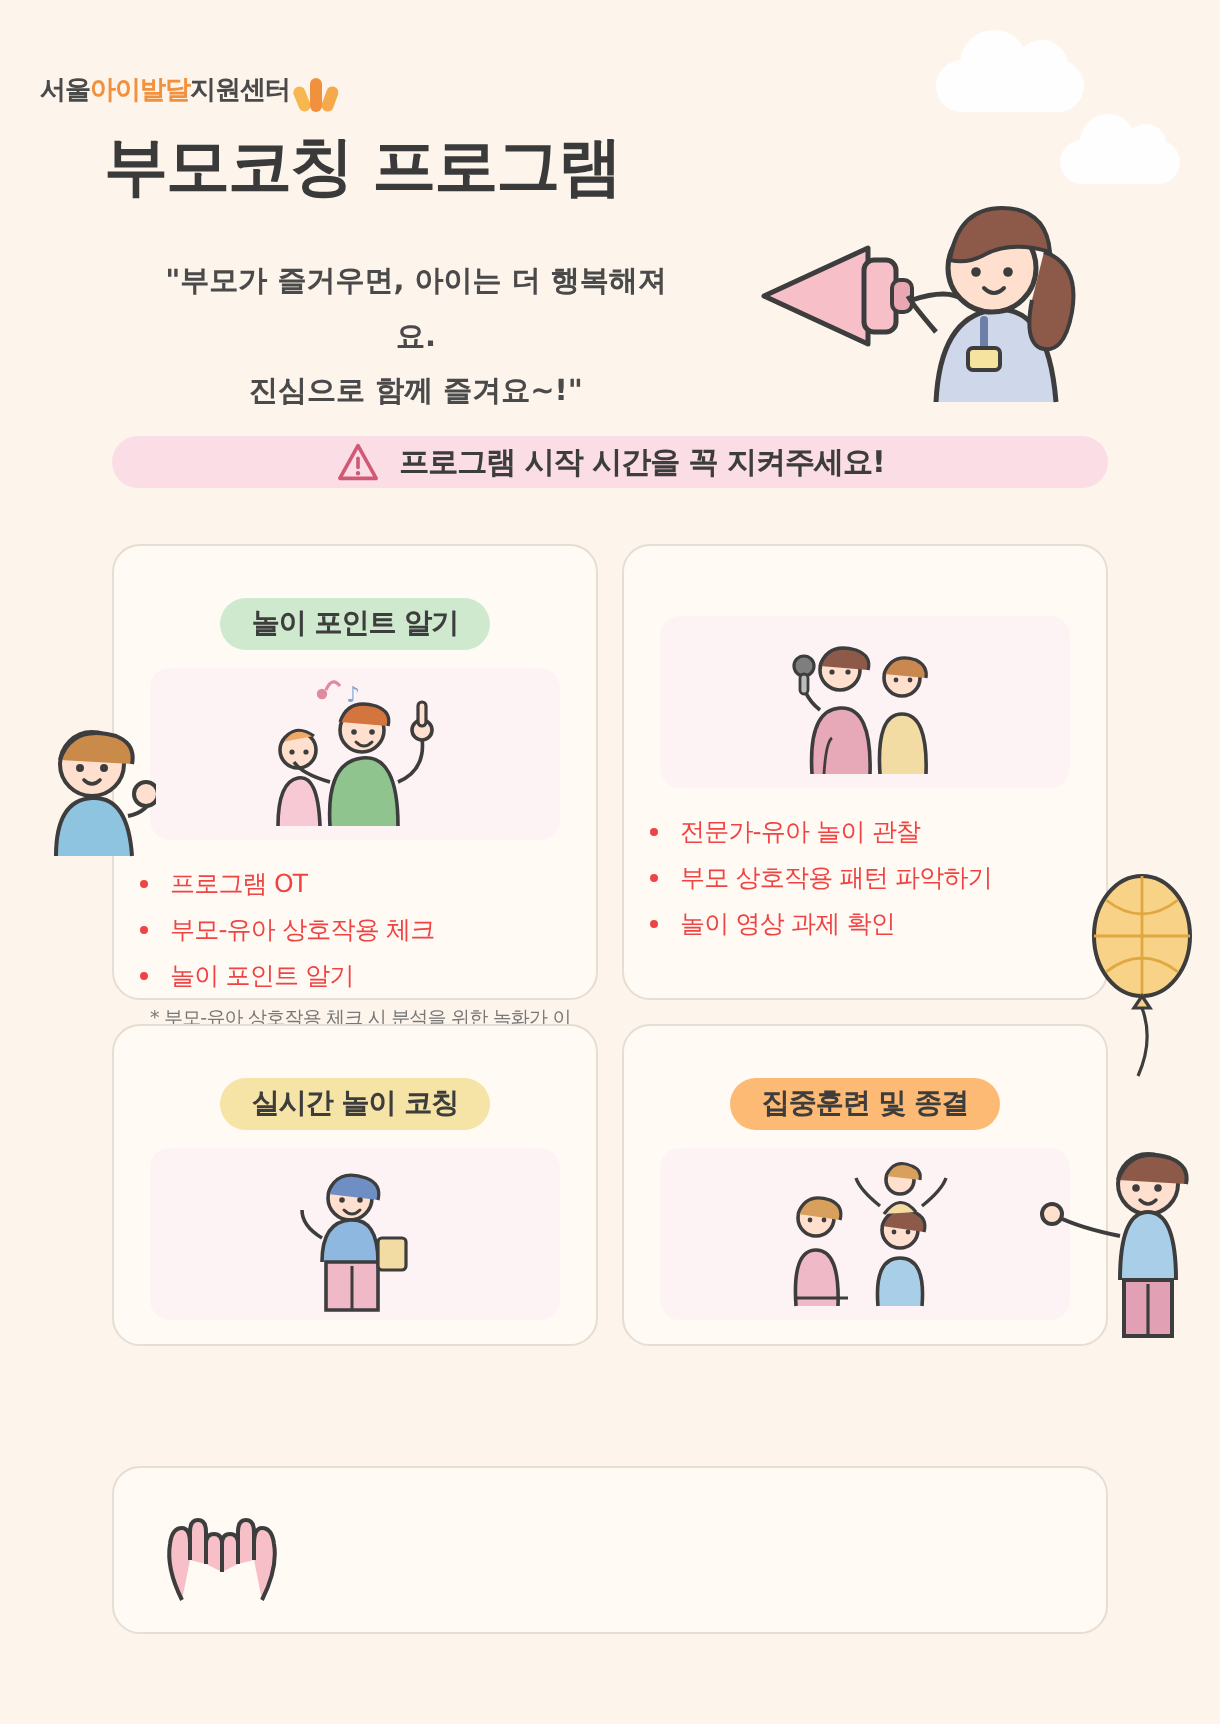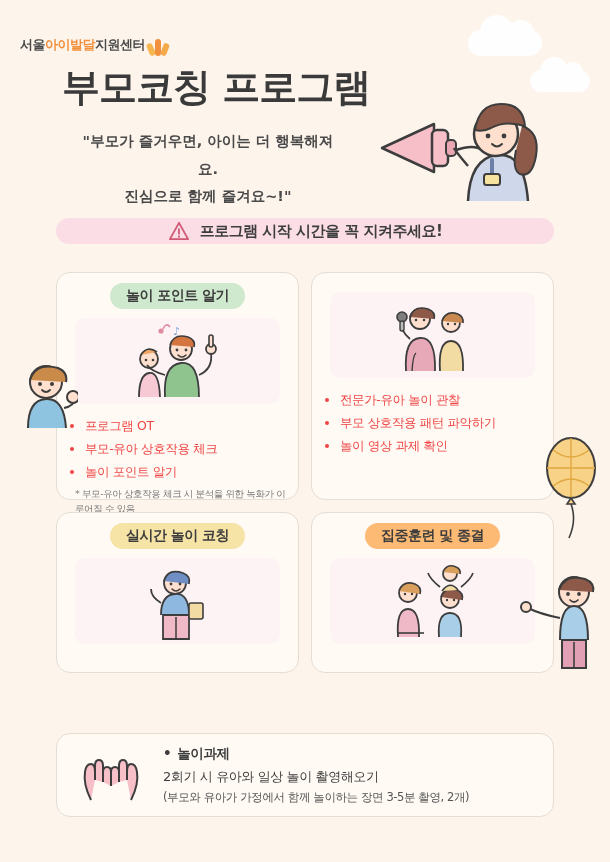--- a/index.html
+++ b/index.html
@@ -28,21 +28,21 @@
   .logo-text .hl{color:#f2913d;}
   .logo-mark{position:relative;width:22px;height:22px;}
   .logo-mark span{position:absolute;width:6px;height:13px;border-radius:3px;background:#f6a94a;bottom:0;}
   .logo-mark span:nth-child(1){left:0;transform:rotate(-22deg);background:#f7b64f;}
   .logo-mark span:nth-child(2){left:7px;height:17px;background:#f2913d;}
   .logo-mark span:nth-child(3){left:14px;transform:rotate(20deg);background:#f6a94a;}
 
   
   .title{
     position:absolute;top:62px;left:52px;
-    font-size:38px;font-weight:bold;color:#3a3a3a;letter-spacing:-1px;margin-left:10px;
+    font-size:32px;font-weight:bold;color:#3a3a3a;letter-spacing:-1px;
   }
   .subtitle{
     position:absolute;top:128px;left:78px;
     font-size:14.5px;color:#4a4a4a;line-height:1.9;font-weight:bold;
     text-align:center;width:260px;
   }
 
   
   .person-mega{position:absolute;top:96px;left:372px;width:190px;height:110px;}
 
@@ -53,21 +53,21 @@
     display:flex;align-items:center;justify-content:center;gap:10px;
   }
   .notice-text{font-size:15px;font-weight:bold;color:#3d3d3d;letter-spacing:-.5px;}
   .warn-icon{width:22px;height:20px;position:relative;}
 
   
   .grid{position:absolute;top:272px;left:56px;width:498px;}
   .row{display:flex;gap:12px;margin-bottom:12px;}
   .card{
     background:#fffaf4;border:1.5px solid #e6ddd3;border-radius:14px;
-    width:243px;box-sizing:border-box;padding:10px 12px 12px;position:relative;
+    width:243px;box-sizing:border-box;padding:26px 12px 12px;position:relative;
   }
   .card.r1{height:228px;}
   .card.r2{height:161px;}
   .chip{
     display:block;margin:0 auto;padding:4px 16px;border-radius:14px;
     font-size:14px;font-weight:bold;color:#3d3d3d;text-align:center;width:max-content;
     letter-spacing:-.5px;
   }
   .chip.green{background:#cfe9cf;}
   .chip.blue{background:#cfe0f2;}
@@ -261,25 +261,20 @@
 
 <div class="bottom">
   <svg class="hands" viewBox="0 0 76 58">
     <path d="M18 54 q-8 -16 -6 -28 q1 -8 6 -8 q4 0 4 8 v8" fill="#f7c0c8" stroke="#3d3d3d" stroke-width="2"></path>
     <path d="M22 34 v-14 q0 -6 4 -6 q4 0 4 6 v16" fill="#f7c0c8" stroke="#3d3d3d" stroke-width="2"></path>
     <path d="M30 36 v-10 q0 -5 4 -5 q4 0 4 5 v14" fill="#f7c0c8" stroke="#3d3d3d" stroke-width="2"></path>
     <path d="M58 54 q8 -16 6 -28 q-1 -8 -6 -8 q-4 0 -4 8 v8" fill="#f7c0c8" stroke="#3d3d3d" stroke-width="2"></path>
     <path d="M54 34 v-14 q0 -6 -4 -6 q-4 0 -4 6 v16" fill="#f7c0c8" stroke="#3d3d3d" stroke-width="2"></path>
     <path d="M46 36 v-10 q0 -5 -4 -5 q-4 0 -4 5 v14" fill="#f7c0c8" stroke="#3d3d3d" stroke-width="2"></path>
   </svg>
-  <div class="bottom-txt">
-    <div class="bt-title">놀이과제</div>
-    <div class="bt-line">2회기 시 유아와 일상 놀이 촬영해오기</div>
-    <div class="bt-sub">(부모와 유아가 가정에서 함께 놀이하는 장면 3-5분 촬영, 2개)</div>
-  </div>
 </div>
 
 <svg class="kid-left" viewBox="0 0 62 70">
   <circle cx="30" cy="22" r="16" fill="#ffe0cf" stroke="#3d3d3d" stroke-width="2"></circle>
   <path d="M14 20 q6 -18 28 -12 q10 4 8 14" fill="#c98a4a" stroke="#3d3d3d" stroke-width="2"></path>
   <circle cx="24" cy="24" r="2" fill="#3d3d3d"></circle>
     <circle cx="36" cy="24" r="2" fill="#3d3d3d"></circle>
   <path d="M26 30 q4 4 8 0" stroke="#3d3d3d" stroke-width="1.8" fill="none" stroke-linecap="round"></path>
   <path d="M12 68 q0 -28 18 -29 q18 -1 20 29" fill="#8fc4e0" stroke="#3d3d3d" stroke-width="2"></path>
   <path d="M48 48 q10 -2 12 -10" stroke="#3d3d3d" stroke-width="2" fill="none"></path>

